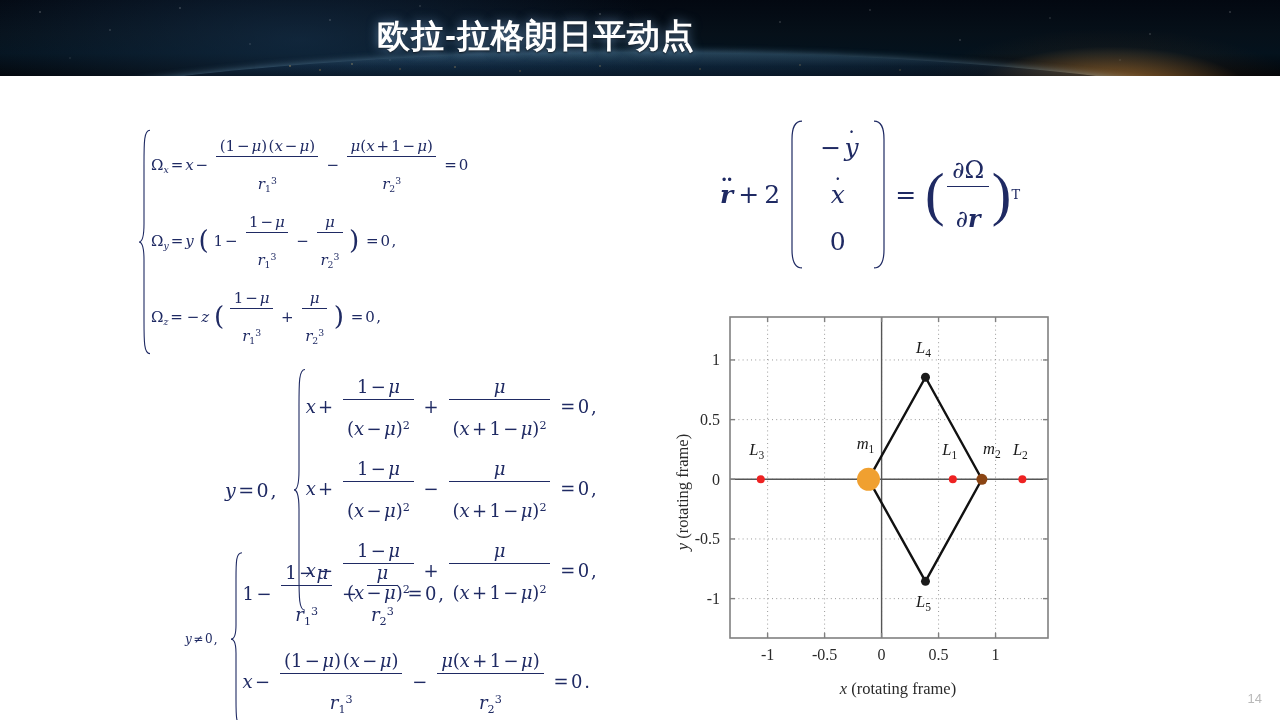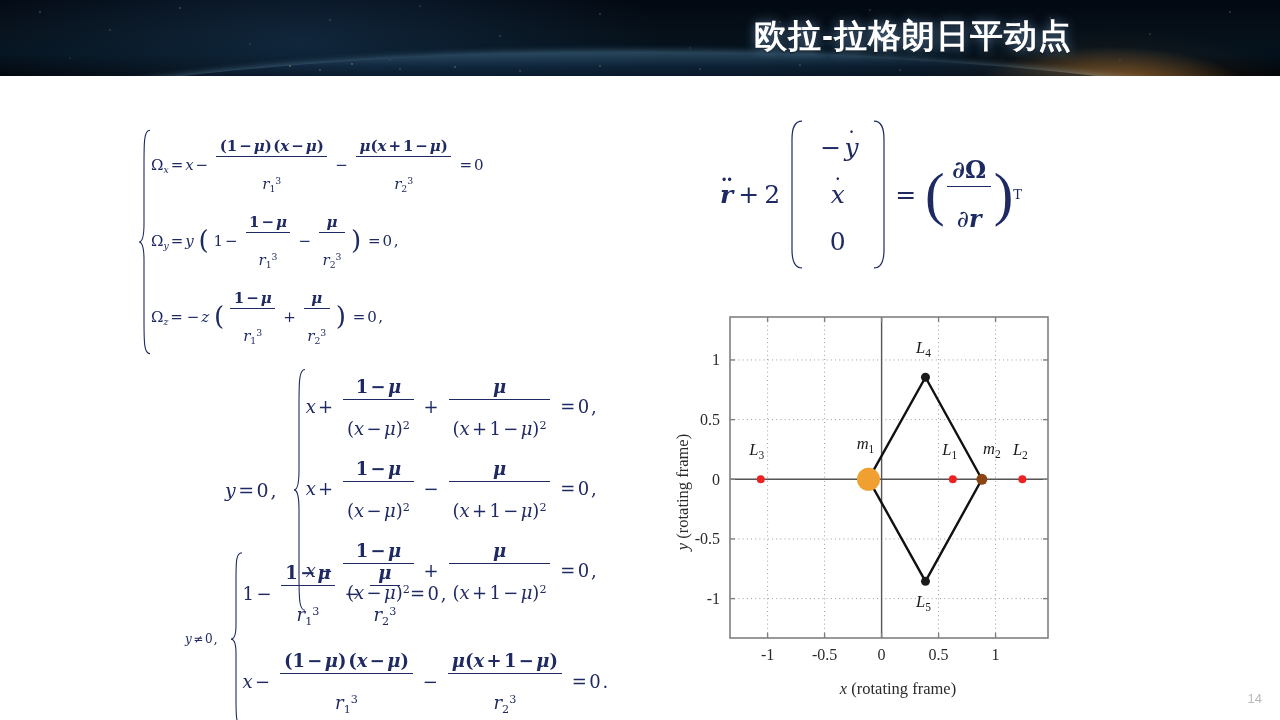--- a/index.html
+++ b/index.html
@@ -65,21 +65,21 @@
       radial-gradient(1px 1px at 520px 13px, rgba(255,190,95,0.55), rgba(255,190,95,0)),
       radial-gradient(1px 1px at 600px 8px, rgba(255,210,130,0.60), rgba(255,210,130,0)),
       radial-gradient(1px 1px at 700px 11px, rgba(255,195,100,0.55), rgba(255,195,100,0)),
       radial-gradient(1px 1px at 800px 7px, rgba(255,205,120,0.50), rgba(255,205,120,0)),
       radial-gradient(1px 1px at 900px 12px, rgba(255,200,110,0.45), rgba(255,200,110,0));
   }
   #header-title {
     position: absolute;
     left: 0; top: 14px;
     width: 1072px;
-    text-align: right;
+    text-align: center;
     font-family: "Liberation Sans", sans-serif;
     font-weight: bold;
     font-size: 33px;
     letter-spacing: 1px;
     color: #ffffff;
     text-shadow: 0 0 11px rgba(150,200,255,0.55), 0 1px 2px rgba(0,0,0,0.85);
   }
 
   
   .math { color: #1f2a63; font-family: "DejaVu Serif", "Liberation Serif", serif; }
@@ -90,21 +90,21 @@
   .sup { font-size: 0.62em; vertical-align: 0.58em; font-style: normal; }
   .op  { padding: 0 0.13em; font-style: normal; }
 
   .frac {
     display: inline-block;
     vertical-align: middle;
     text-align: center;
     line-height: 1.22;
     margin: 0 0.10em;
   }
-  .frac .num { display: block; padding: 0 0.22em 1px; font-weight: bold; }
+  .frac .num { display: block; padding: 0 0.22em 1px; }
   .frac .den { display: block; padding: 18px 0.22em 0; border-top: 1.1px solid #1f2a63; }
 
   .brace-row { display: flex; align-items: center; }
   .lbrace {
     font-size: 1px; line-height: 0;
     width: 13px; align-self: stretch;
     position: relative;
   }
   .lbrace svg { position: absolute; left: 0; top: 0; width: 13px; height: 100%; }
 

